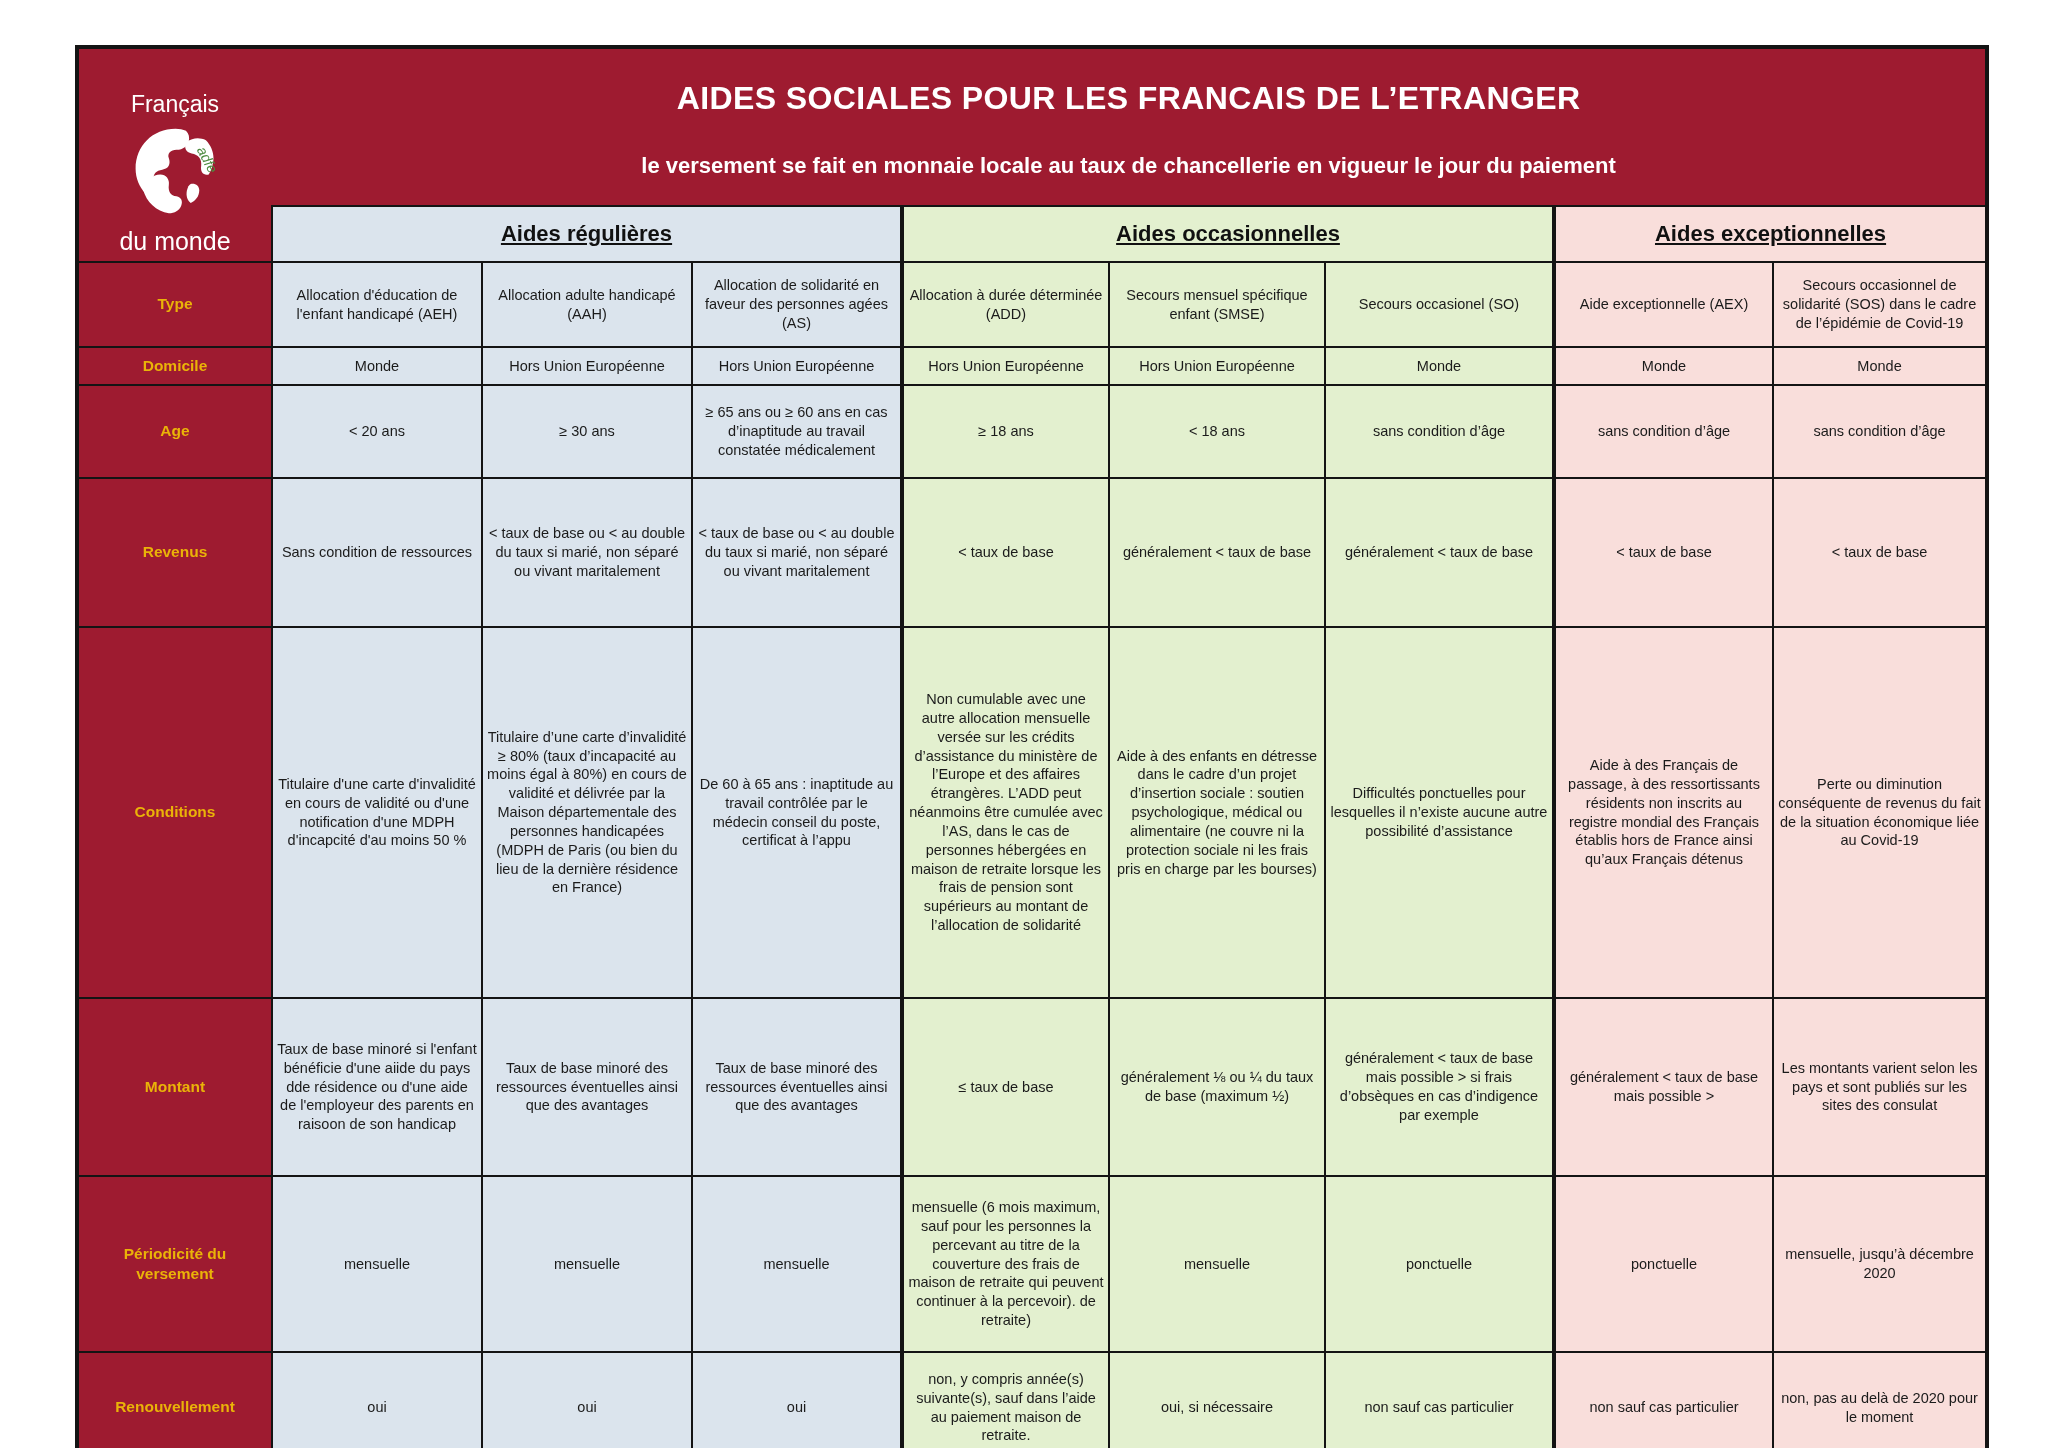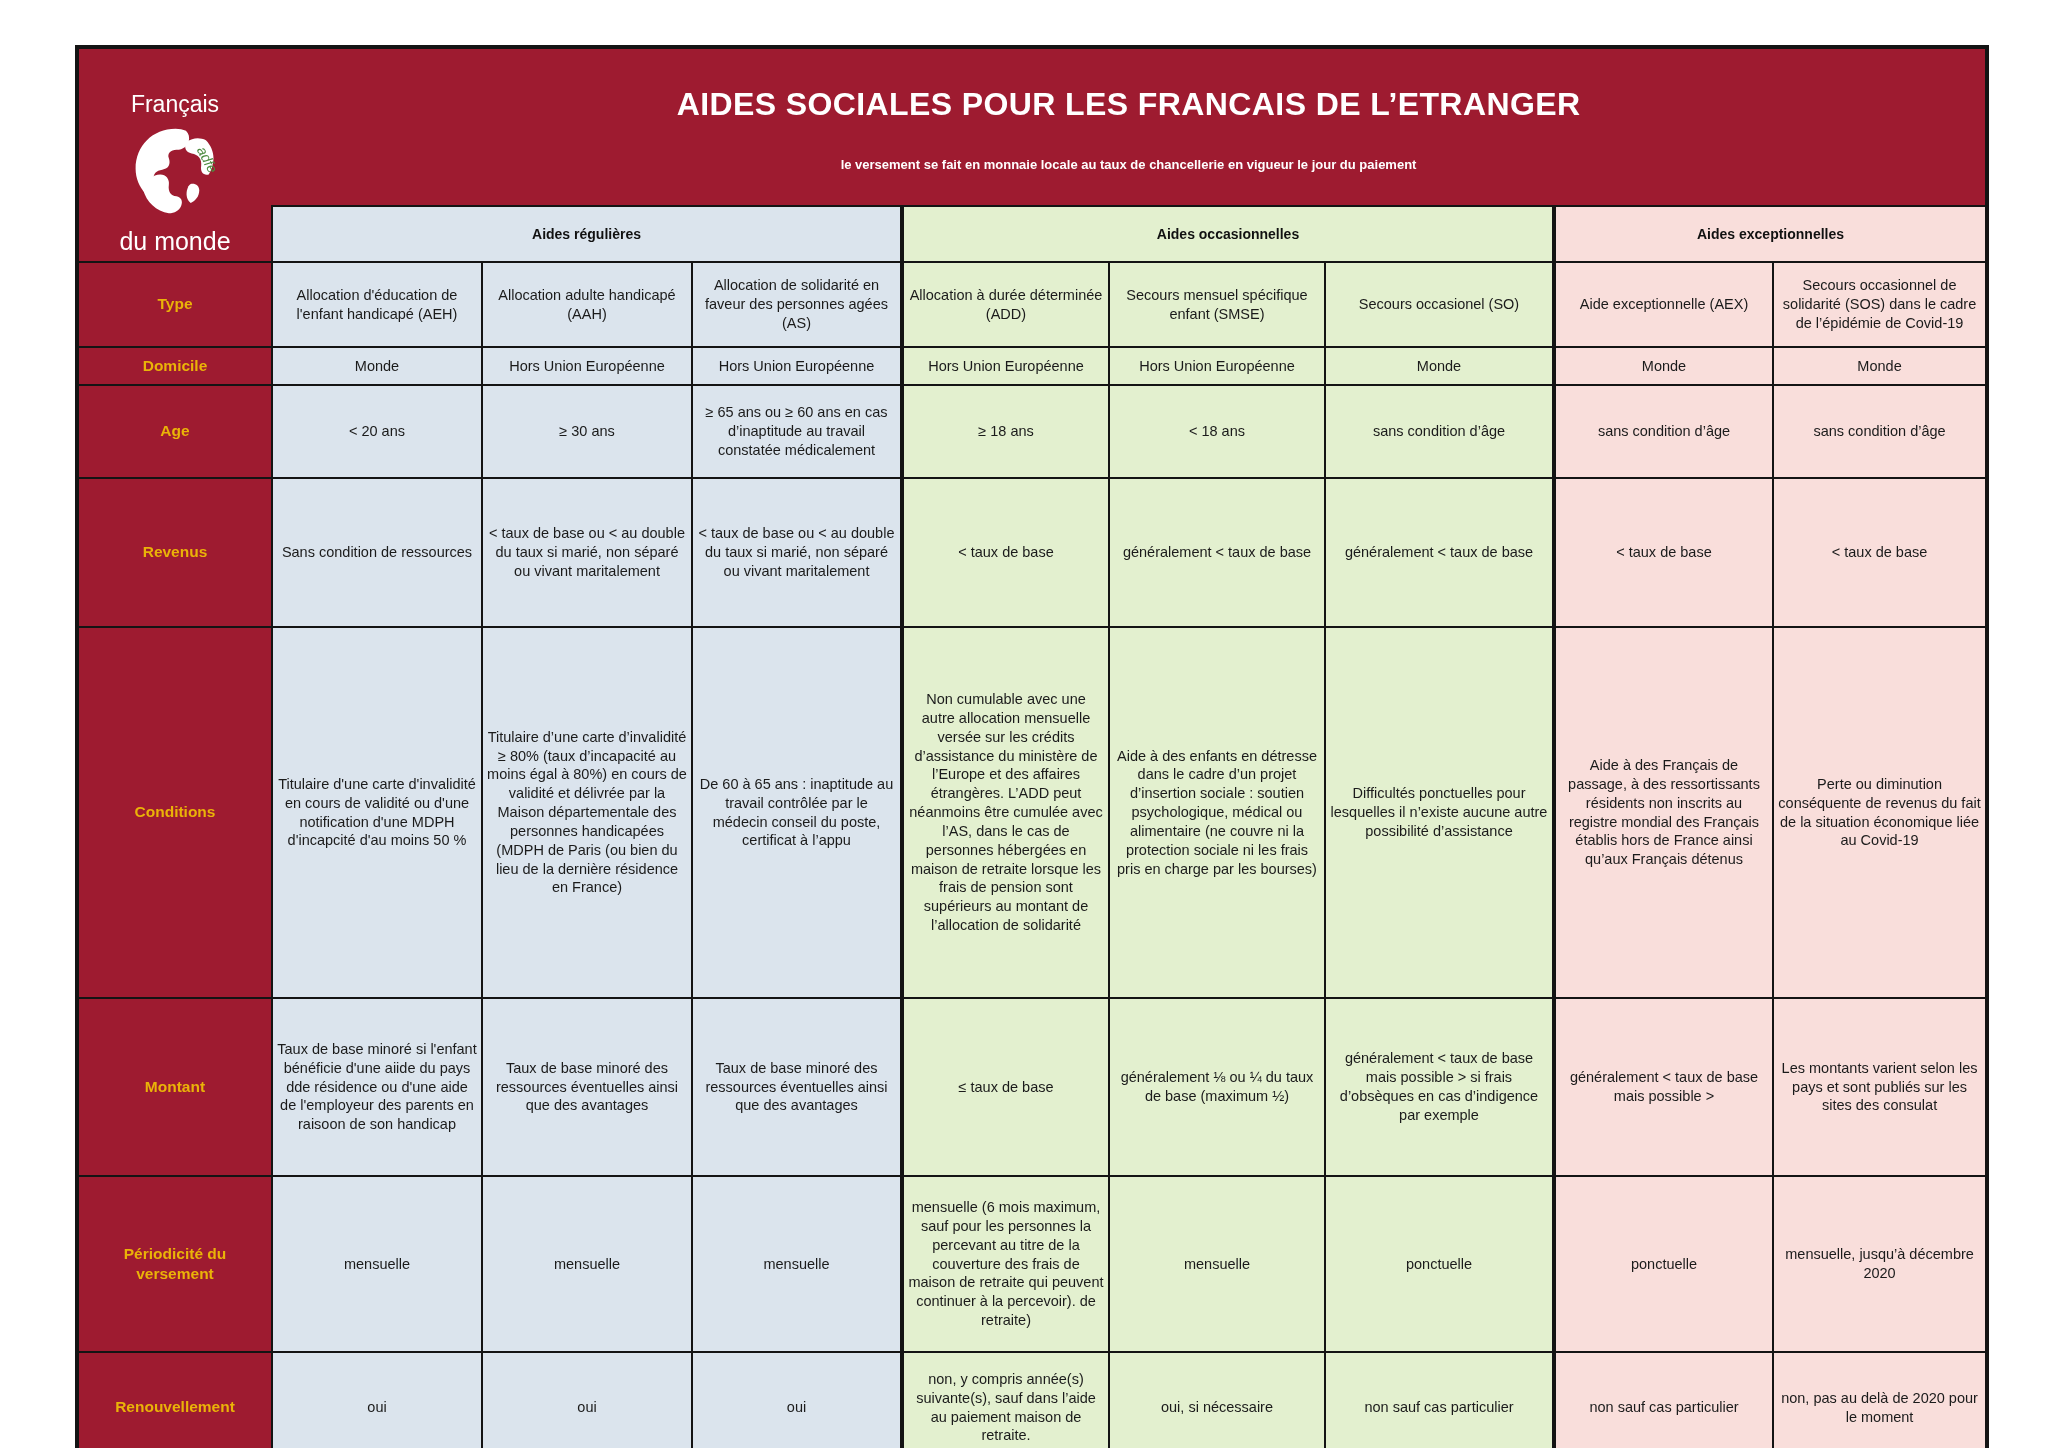--- a/index.html
+++ b/index.html
@@ -20,23 +20,23 @@
   
   .gsep { border-left-width:4px; }
   
   .reg { background:#dbe4ed; }
   .occ { background:#e3f0cf; }
   .exc { background:#f9dedb; }
   .rlabel { background:#9e1b30; color:#eab308; font-weight:bold; font-size:15.5px; }
   
   .logo-cell, .title-cell { background:#9e1b30; border:none; color:#ffffff; }
   .title-cell .ttl { font-weight:bold; font-size:32px; letter-spacing:.4px; }
-  .title-cell .sub { font-weight:bold; font-size:13px; margin-top:32px; }
+  .title-cell .sub { font-weight:bold; font-size:22px; margin-top:32px; }
   .title-inner { display:flex; flex-direction:column; justify-content:center; align-items:center; height:100%; padding-top:4px; }
-  .ghead { font-weight:bold; font-size:14px; color:#111; }
+  .ghead { font-weight:bold; font-size:22px; color:#111;text-decoration:underline; }
   
   tr.r-title  > * { height:152px; }
   tr.r-groups > * { height:50px; }
   tr.r-type   > * { height:79px; }
   tr.r-dom    > * { height:32px; }
   tr.r-age    > * { height:87px; }
   tr.r-rev    > * { height:143px; }
   tr.r-cond   > * { height:365px; }
   tr.r-mont   > * { height:172px; }
   tr.r-per    > * { height:170px; }

